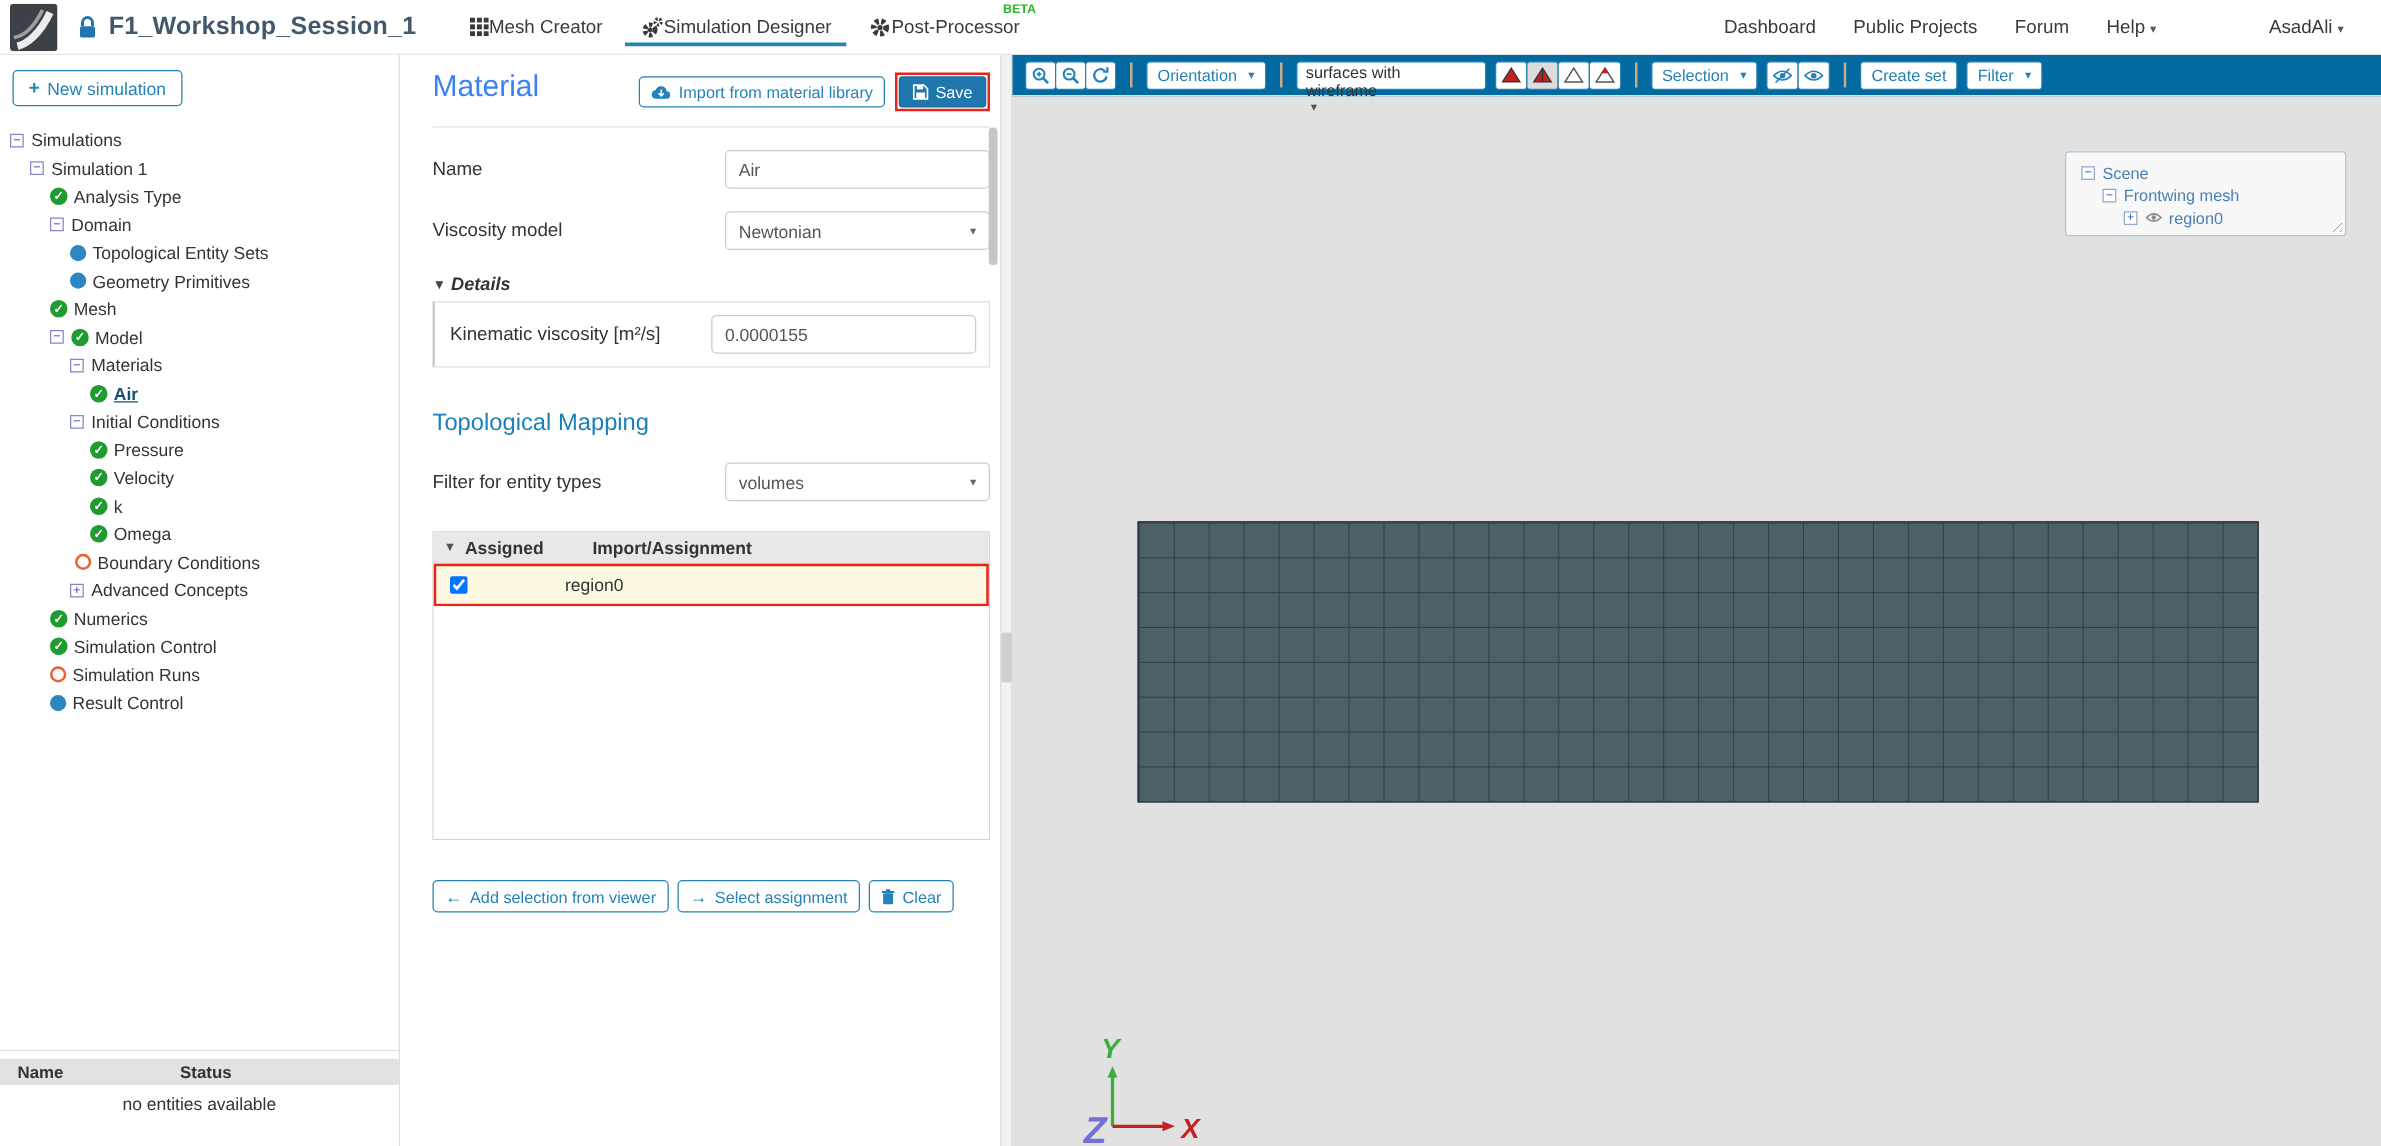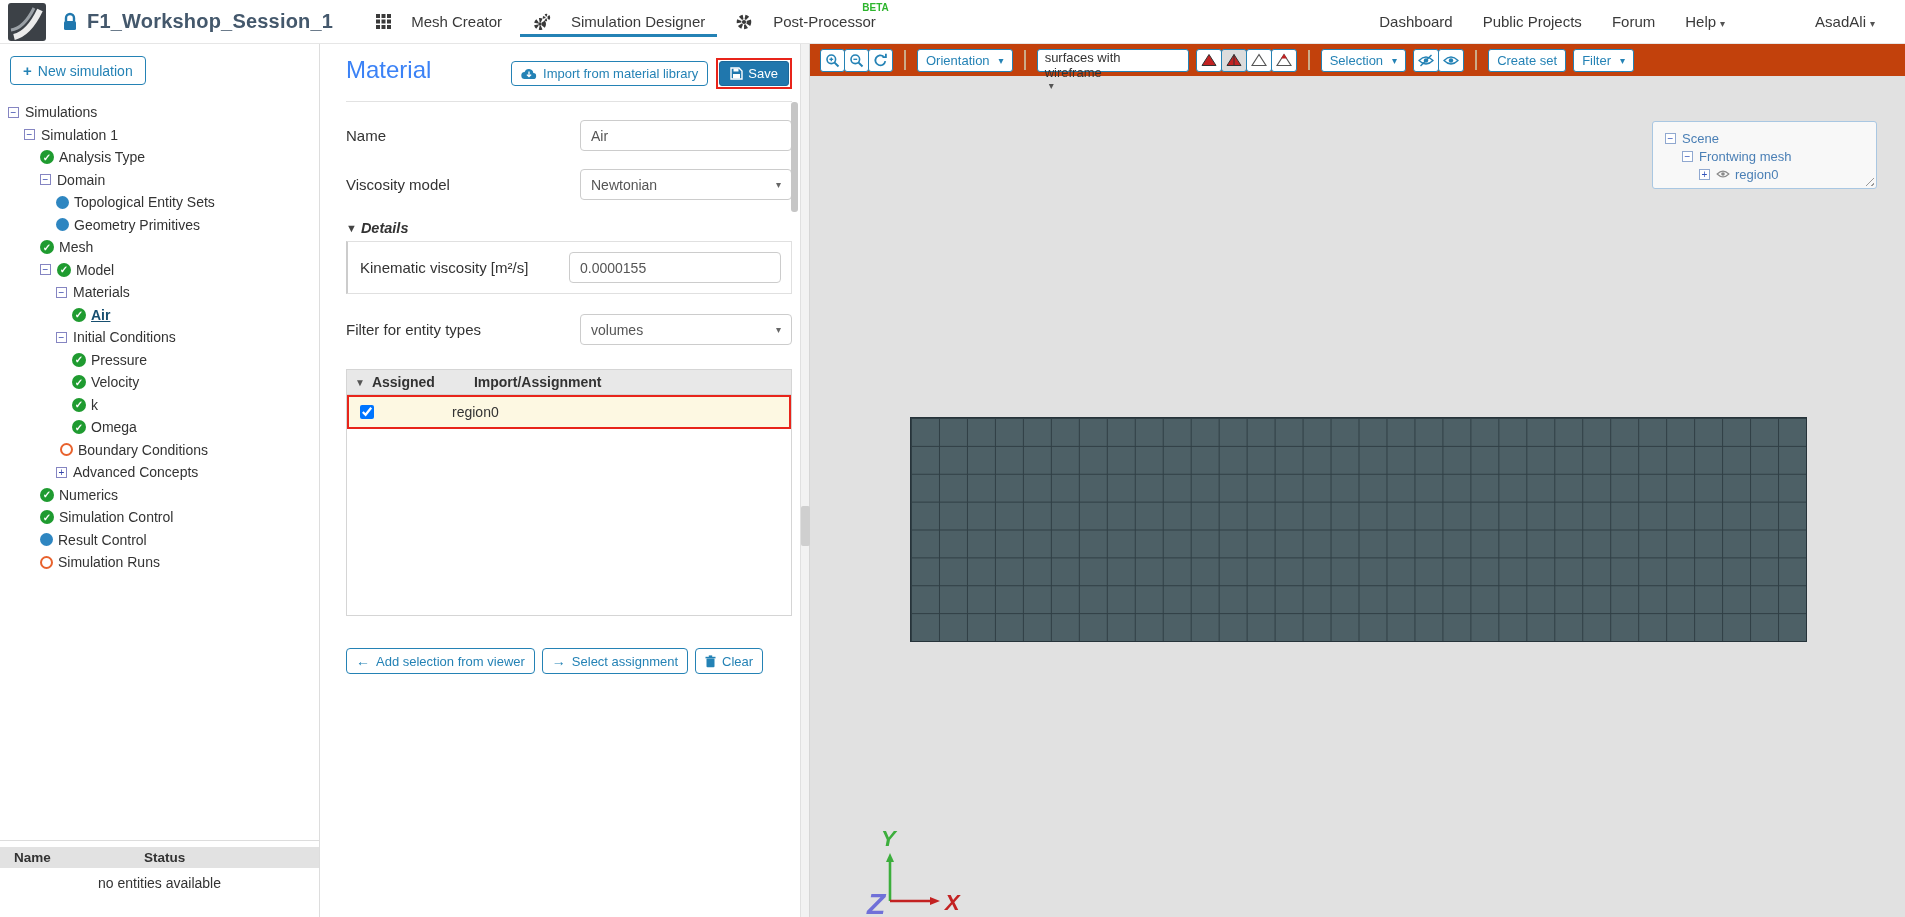--- a/index.html
+++ b/index.html
@@ -6,21 +6,21 @@
   html,body { width:1905px; height:917px; overflow:hidden; background:#fff;
     font-family:"Liberation Sans", sans-serif; color:#333; }
 
   
   .navbar { height:44px; display:flex; align-items:center; background:#fff;
     border-bottom:1px solid #e6e6e6; position:relative; }
   .logo { margin-left:8px; display:flex; align-items:center; }
   .brand { display:flex; align-items:center; gap:9px; margin-left:16px; }
   .brand-title { font-size:20px; font-weight:bold; color:#44586c; letter-spacing:.2px; }
   .tabs { display:flex; height:100%; margin-left:28px; }
-  .tab { position:relative; display:flex; align-items:center; gap:20px; padding:0 15px;
+  .tab { position:relative; display:flex; align-items:center; gap:0; padding:0 15px;
     font-size:15px; color:#3a3a3a; cursor:pointer; }
   .tab.active::after { content:""; position:absolute; left:3px; right:3px; bottom:6px;
     height:3px; background:#2482b5; }
   .beta { position:absolute; top:2px; right:2px; font-size:10px; color:#2db52d; font-weight:bold; }
   .nav-right { margin-left:auto; display:flex; align-items:center; gap:30px;
     font-size:15px; color:#3a3a3a; margin-right:30px; }
   .nav-user { margin-left:60px; }
   .caret { font-size:10px; color:#555; margin-left:4px; }
 
   
@@ -98,21 +98,21 @@
 
   .panel-scroll-thumb { position:absolute; right:2px; top:58px; width:7px; height:110px;
     background:#c6c6c6; border-radius:3px; }
   .splitter { width:10px; background:#f2f2f2; border-left:1px solid #e0e0e0;
     border-right:1px solid #d6d6d6; position:relative; }
   .splitter-handle { position:absolute; top:462px; left:0; width:9px; height:40px;
     background:#cfcfcf; border-radius:2px; }
 
   
   .viewer { flex:1; position:relative; background:#e1e1e1; }
-  .vtoolbar { position:absolute; top:0; left:0; right:0; height:33px; background:#c2410c;
+  .vtoolbar { position:absolute; top:0; left:0; right:0; height:33px; background:#0369a1;
     border-bottom:1px solid #e0e0e0; display:flex; align-items:center; padding-left:10px; gap:7px; }
   .btn-group { display:flex; }
   .btn-group .tbtn + .tbtn { margin-left:-1px; }
   .tbtn { height:23px; min-width:24px; background:#fff; border:1px solid #2482b5; color:#2482b5;
     border-radius:3px; font-size:13px; display:inline-flex; align-items:center; justify-content:center;
     padding:0 8px; gap:5px; cursor:pointer; font-family:inherit; }
   .tbtn.icon-only { padding:0 4px; }
   .tbtn.pressed { background:#dcdcdc; }
   .vsep { width:2px; height:20px; background:#ccaa88; margin:0 4px; }
   .tselect { height:23px; width:152px; background:#fff; border:1px solid #2482b5; border-radius:3px;
@@ -278,26 +278,26 @@
         </div>
         <div class="tree-row" style="padding-left: 40px;">
           <span class="st-check">✓</span>
           <span class="tree-label">Numerics</span>
         </div>
         <div class="tree-row" style="padding-left: 40px;">
           <span class="st-check">✓</span>
           <span class="tree-label">Simulation Control</span>
         </div>
         <div class="tree-row" style="padding-left: 40px;">
+          <span class="st-ring"></span>
+          <span class="tree-label">Simulation Runs</span>
+        </div>
+        <div class="tree-row" style="padding-left: 40px;">
           <span class="st-dot"></span>
           <span class="tree-label">Result Control</span>
-        </div>
-        <div class="tree-row" style="padding-left: 40px;">
-          <span class="st-ring"></span>
-          <span class="tree-label">Simulation Runs</span>
         </div>
       </div>
     <div class="job-status">
       <div class="js-gap"></div>
       <div class="js-head">
         <span>Name</span>
         <span>Status</span>
       </div>
       <div class="js-empty">no entities available</div>
     </div>
@@ -342,20 +342,21 @@
 
     <div class="details-toggle">
       <span class="tri">▼</span>
       <span class="details-label">Details</span>
     </div>
     <div class="details-box">
       <span class="form-label">Kinematic viscosity [m²/s]</span>
       <input class="ctl" value="0.0000155" style="">
     </div>
 
+    <h2 class="section-title">Topological Mapping</h2>
 
     <div class="form-row filter-row">
       <span class="form-label">Filter for entity types</span>
       <div class="ctl select">
         <span>volumes</span>
         <span class="caret">▾</span>
       </div>
     </div>
 
     <div class="assign-table">

